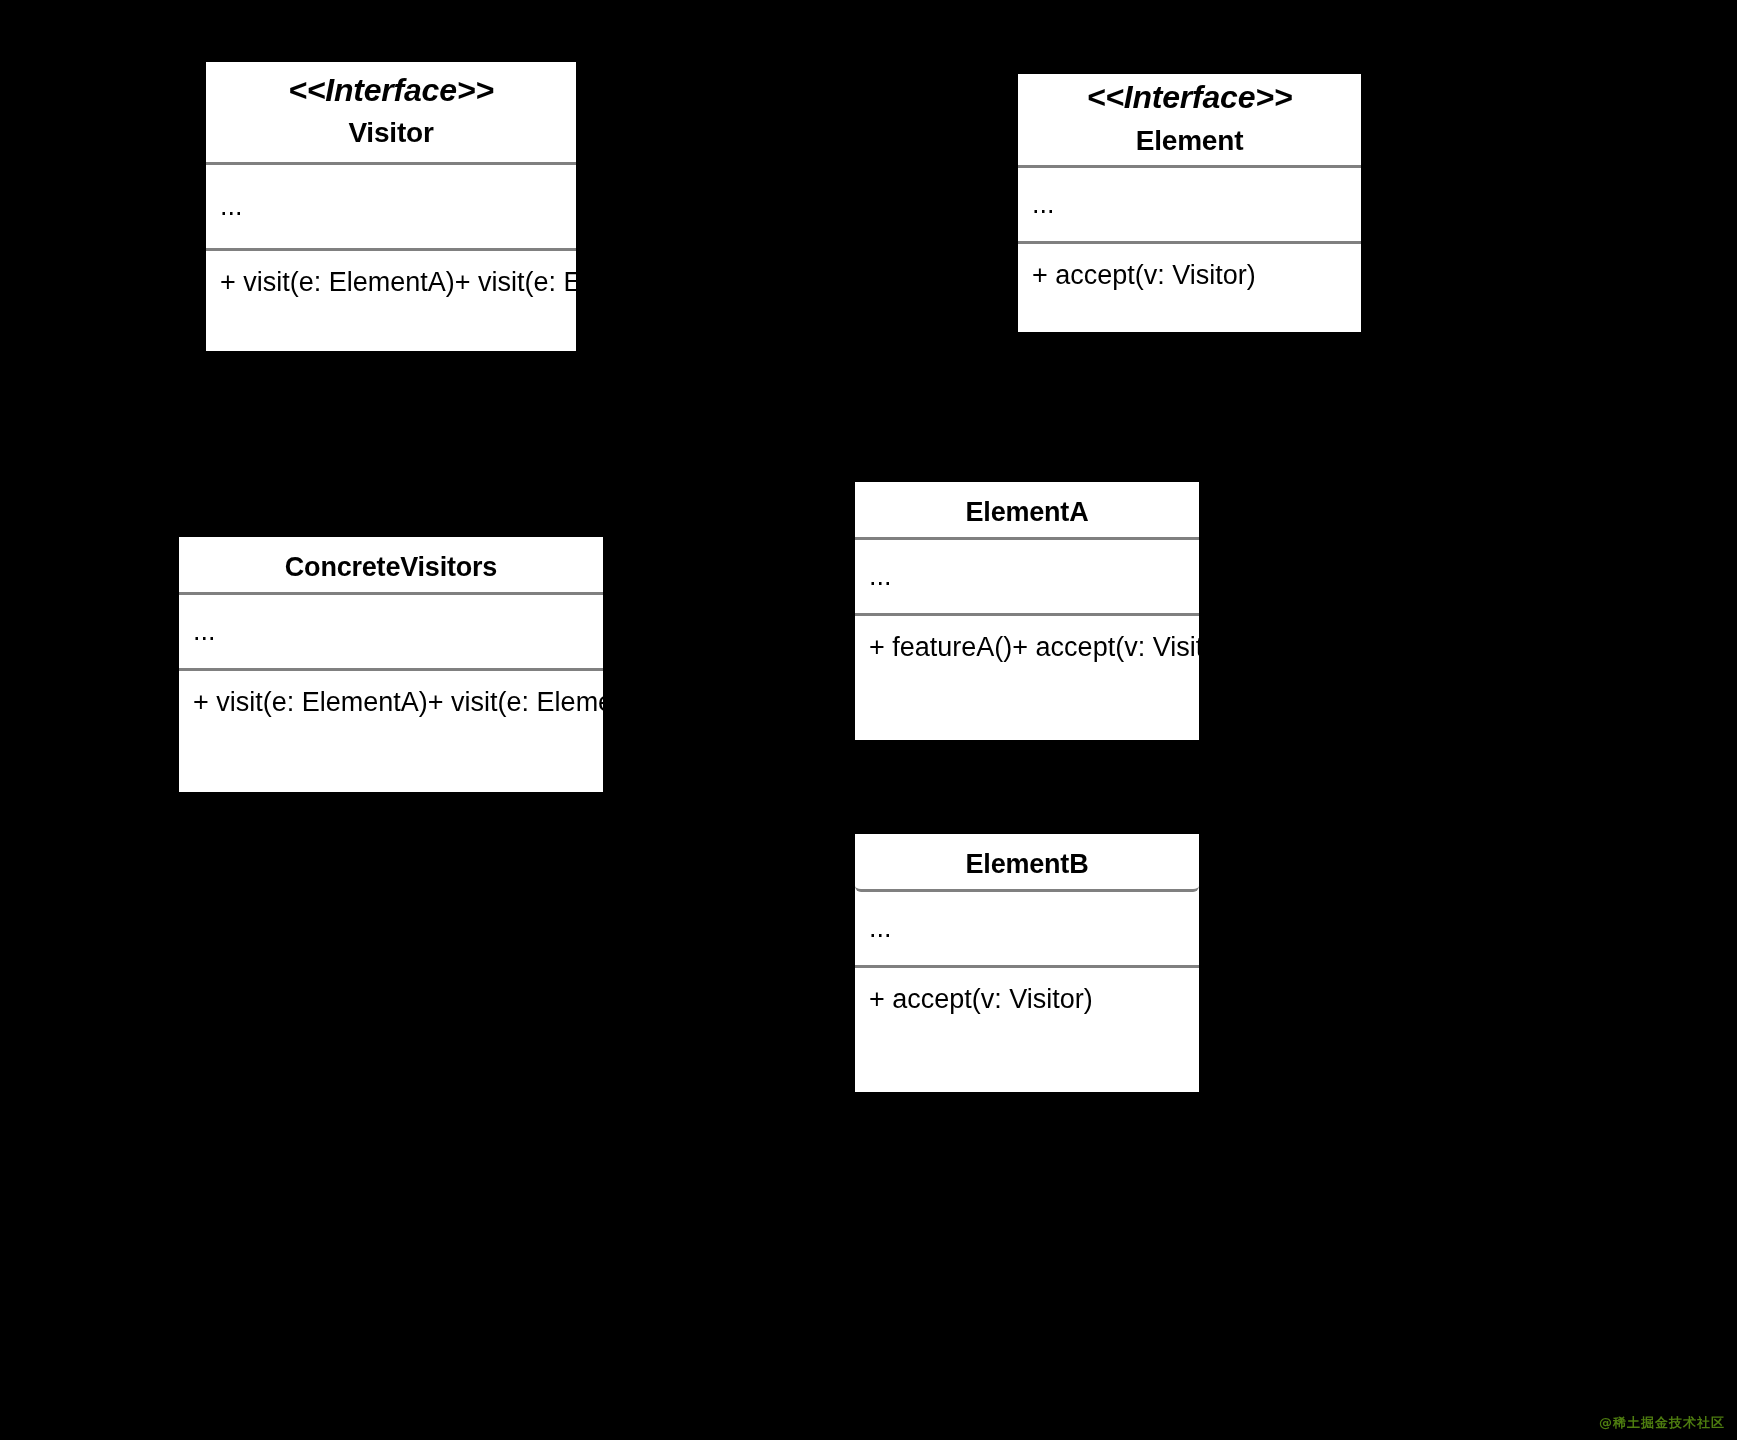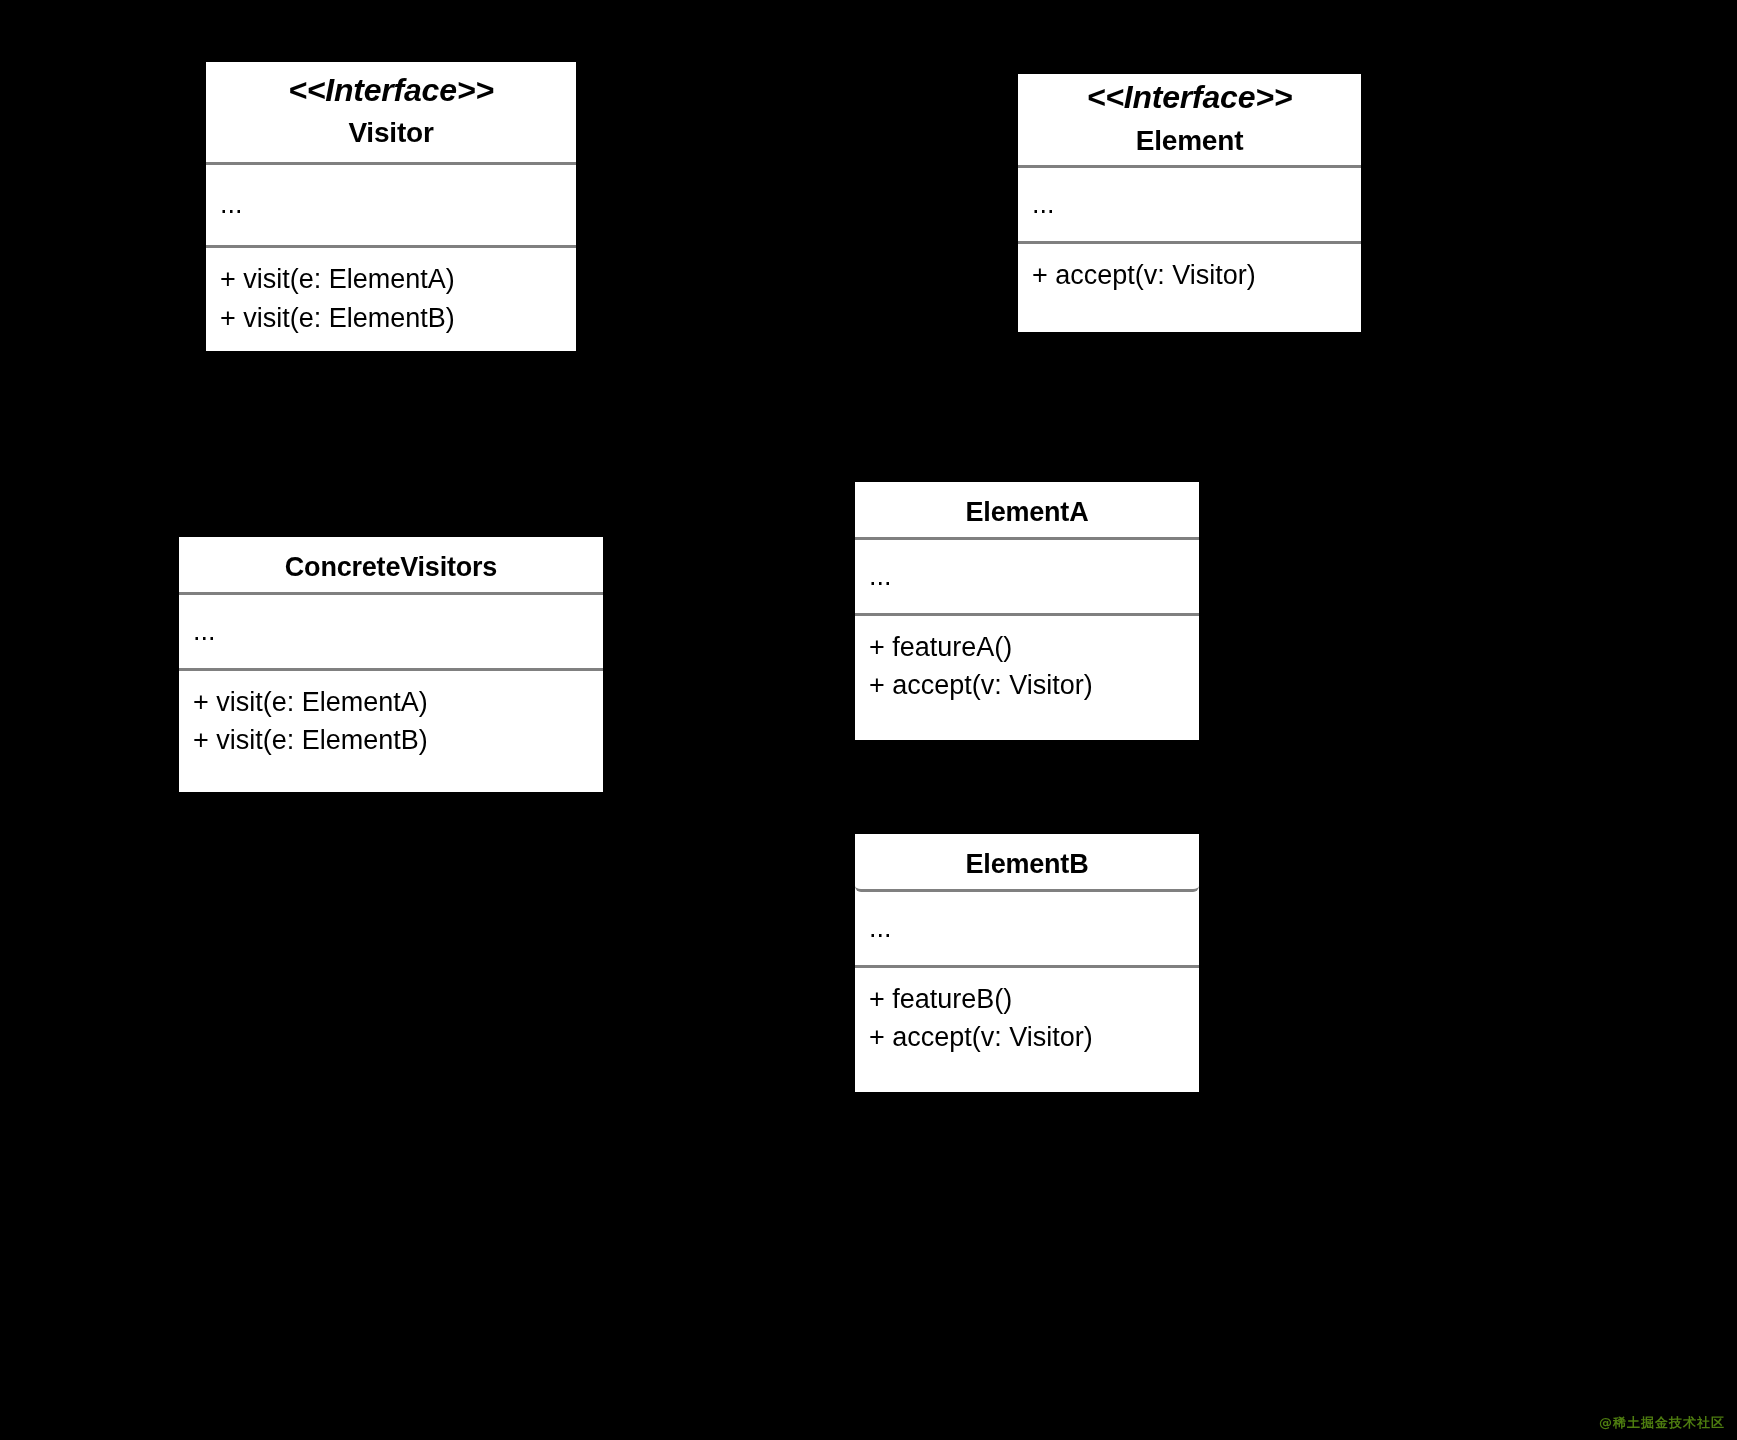--- a/index.html
+++ b/index.html
@@ -76,21 +76,20 @@
     justify-content: center;
     color: #000000;
     font-size: 27px;
     line-height: 1.25;
   }
 
   .uml-ops {
     box-sizing: border-box;
     padding: 12px 14px 14px 14px;
     display: flex;
-    flex-direction: column;
     justify-content: flex-start;
     color: #000000;
     font-size: 27px;
     line-height: 1.42;
     flex: 1 1 auto;
   }
 
   .uml-ops .op-line,
   .uml-attrs .attr-line {
     white-space: pre;
@@ -205,21 +204,20 @@
   </div>
 
   <div class="uml-class" id="box-element-b">
     <div class="uml-header">
       <div class="uml-name plain-title">ElementB</div>
     </div>
     <div class="uml-attrs">
       <div class="attr-line">...</div>
     </div>
     <div class="uml-ops">
-      <div class="op-line">+ featureB()</div>
       <div class="op-line">+ accept(v: Visitor)</div>
     </div>
   </div>
 
 
   <div id="watermark">@稀土掘金技术社区</div>
 
 </div>
 
 </body></html>

